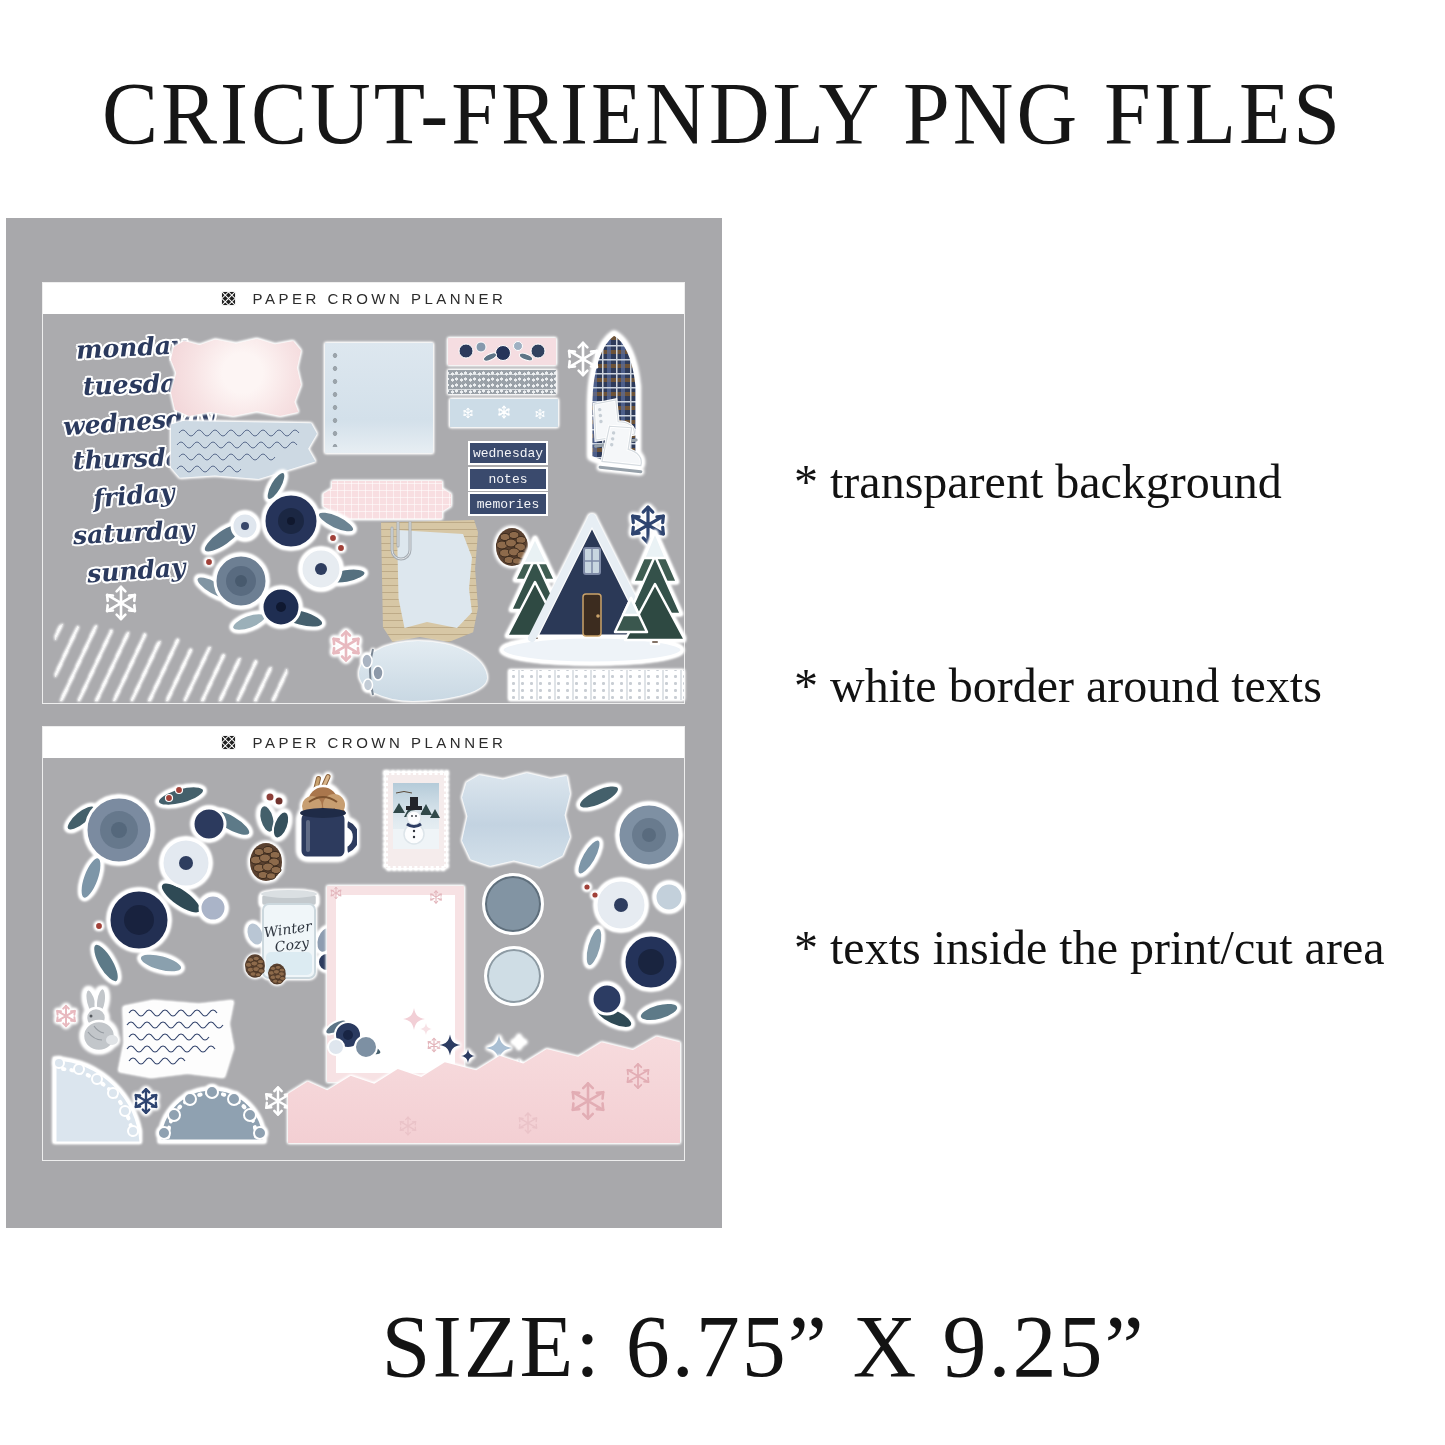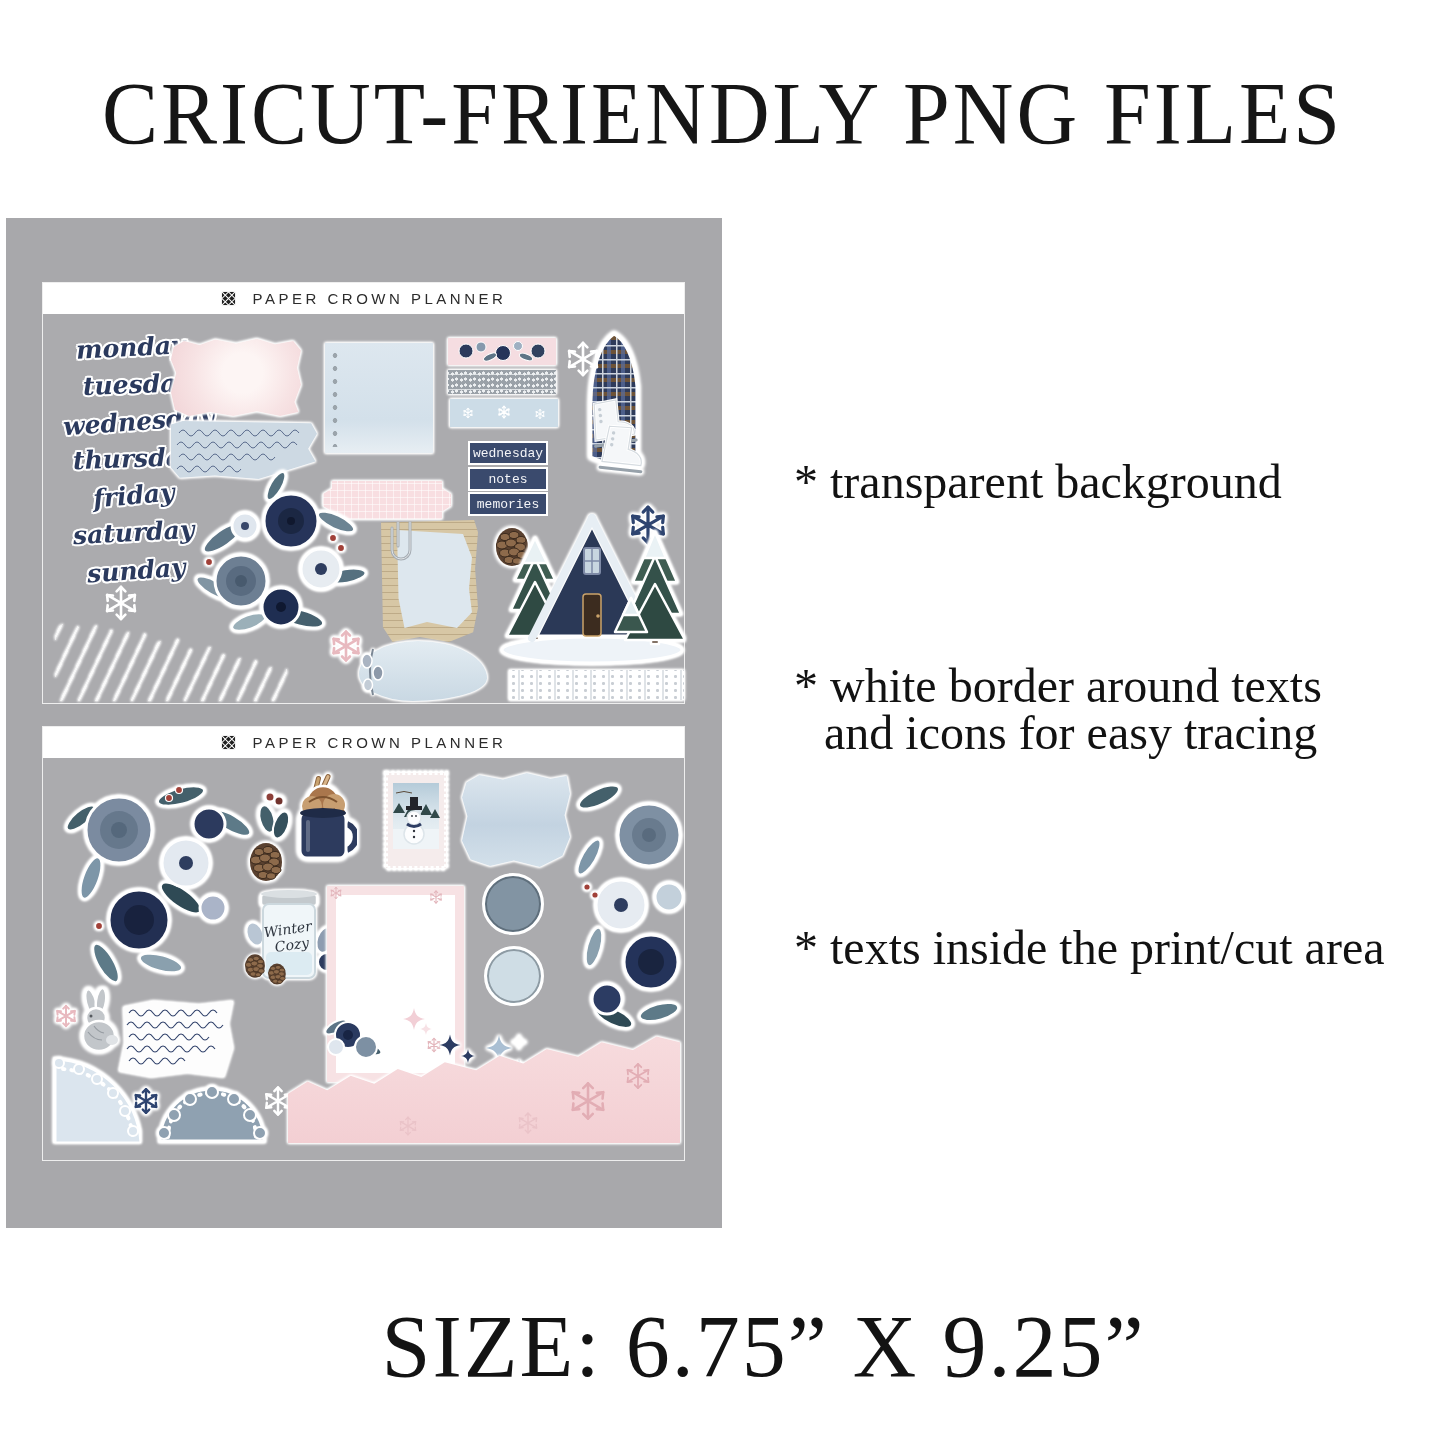--- a/index.html
+++ b/index.html
@@ -624,20 +624,19 @@
         </div>
       </div>
     </div>
   </div>
 
   <div class="feature f1">
     <span class="line">* transparent background</span>
   </div>
   <div class="feature f2">
     <span class="line">* white border around texts</span>
-    <span class="line indent">and icons for easy tracing</span>
   </div>
   <div class="feature f3">
     <span class="line">* texts inside the print/cut area</span>
   </div>
 
   <div class="size-label">SIZE: 6.75” X 9.25”</div>
 </div>
 
 </body></html>

